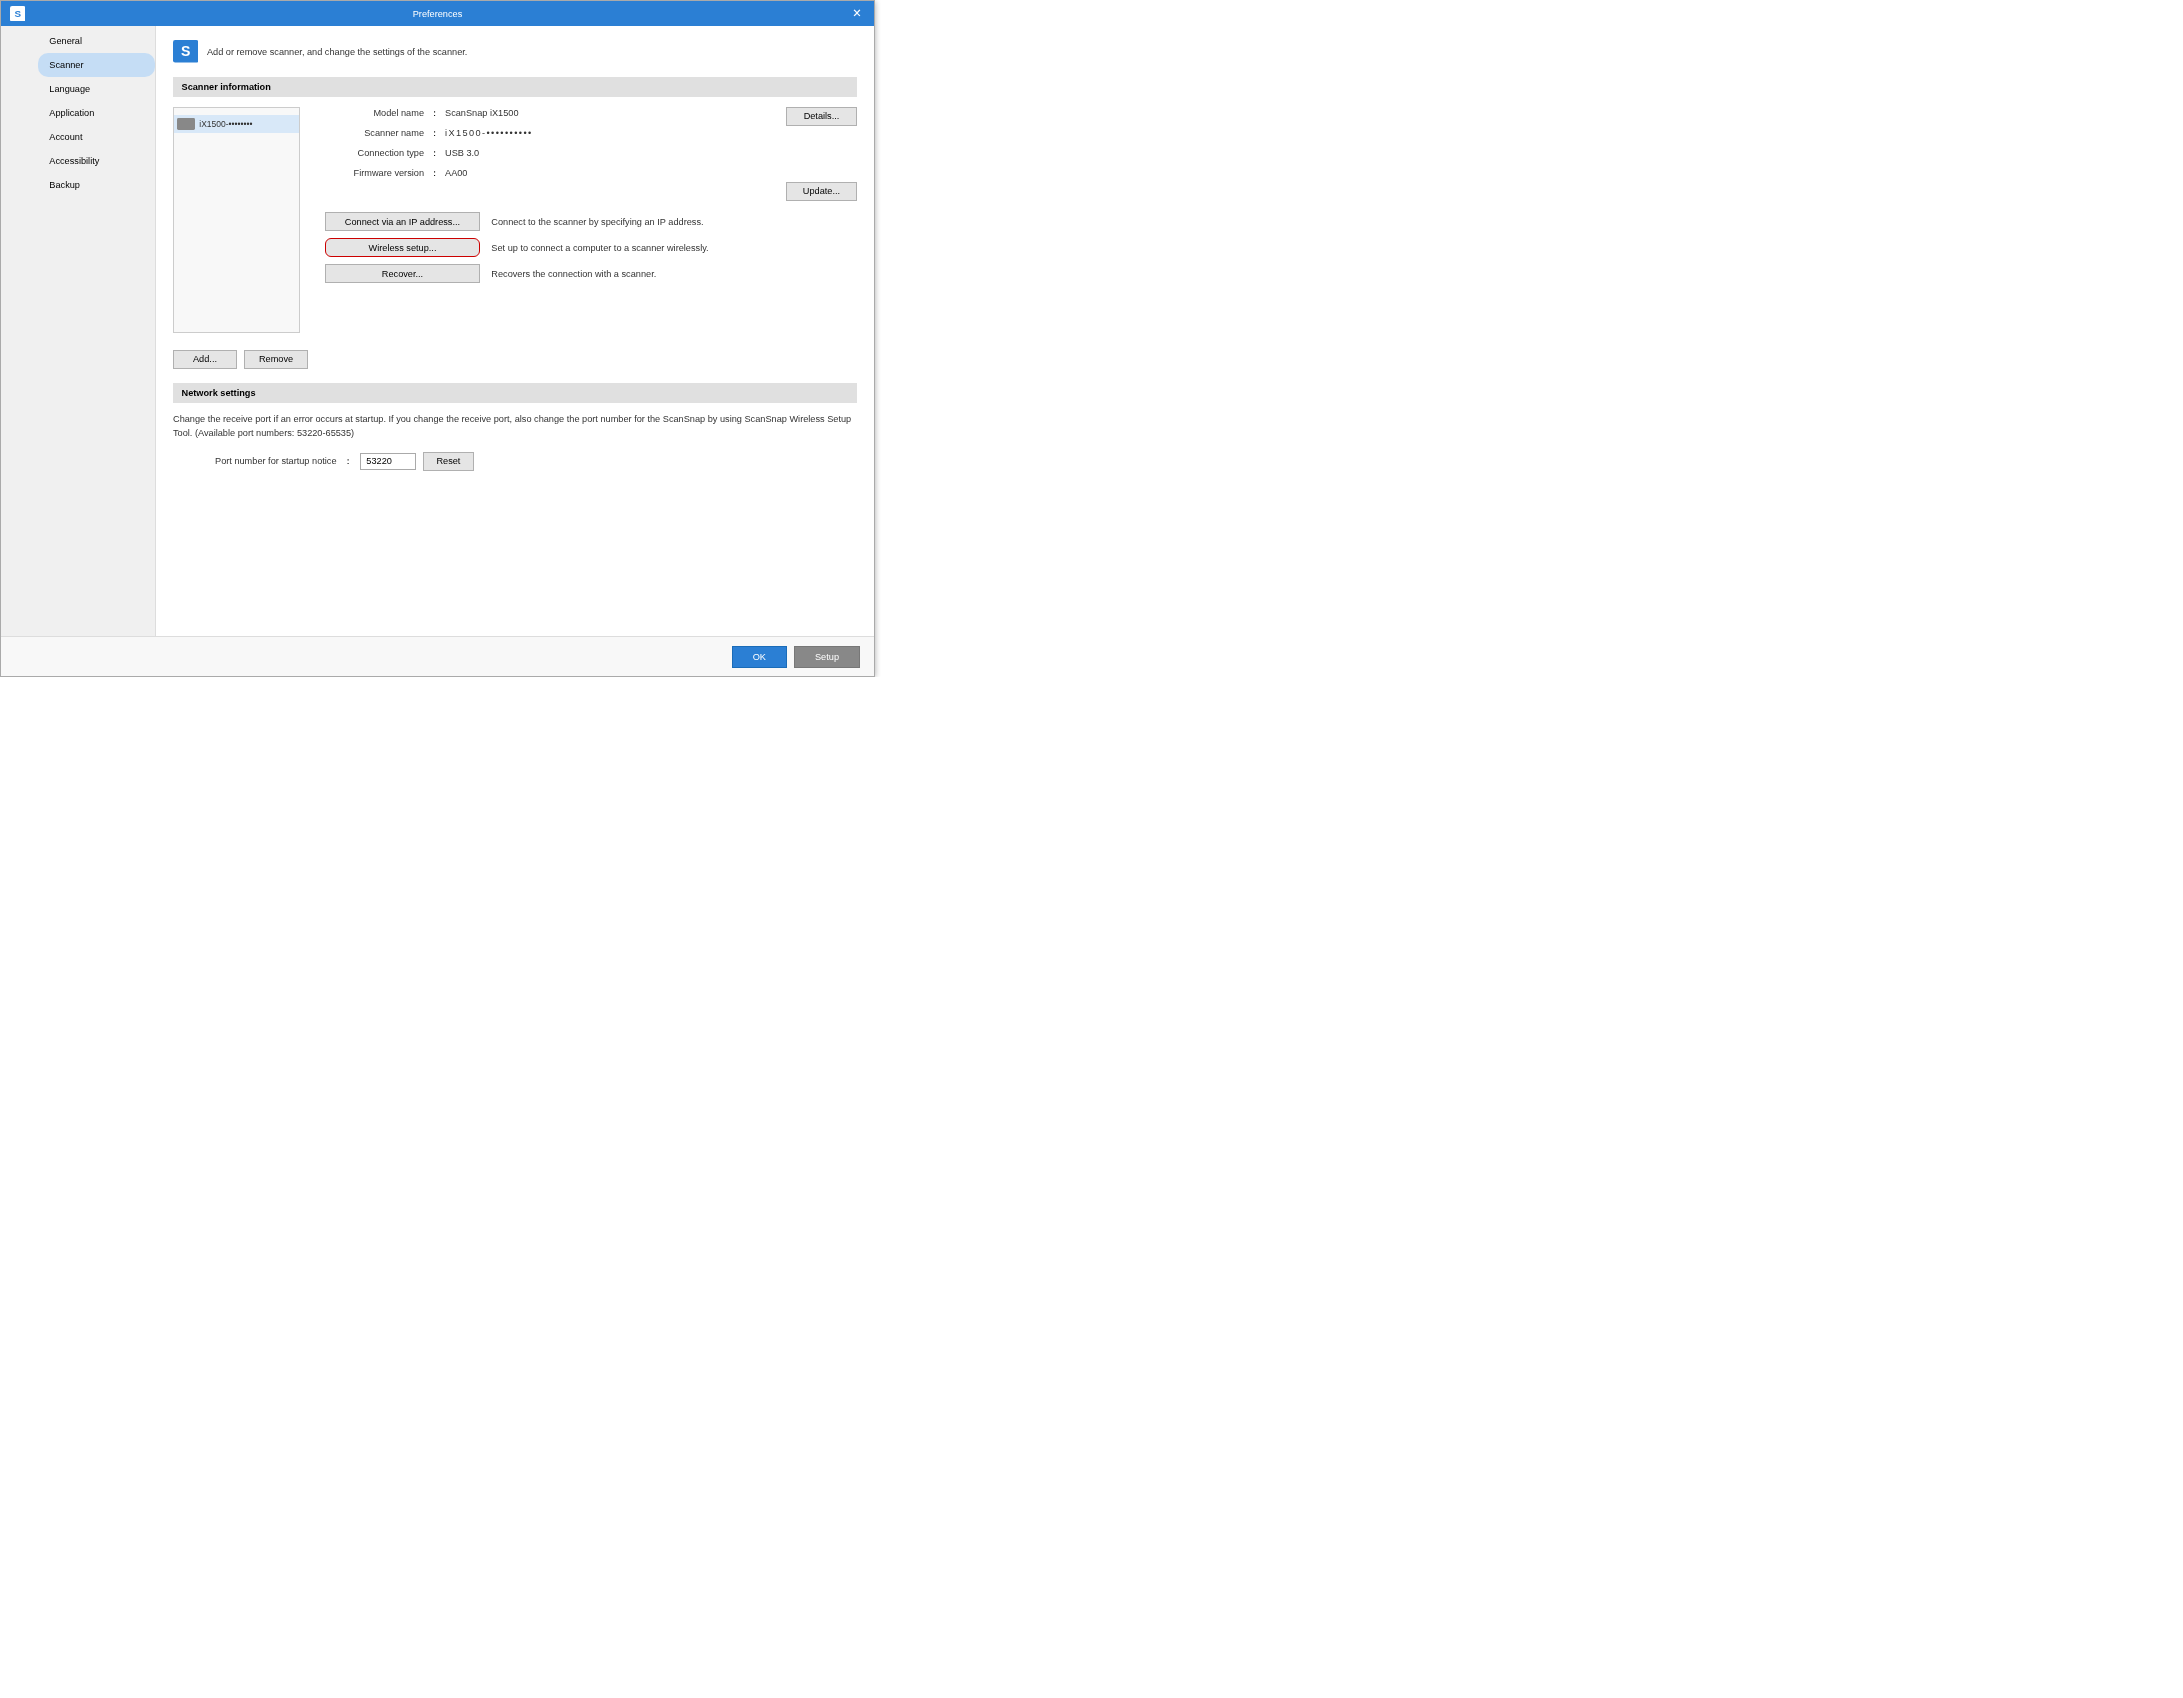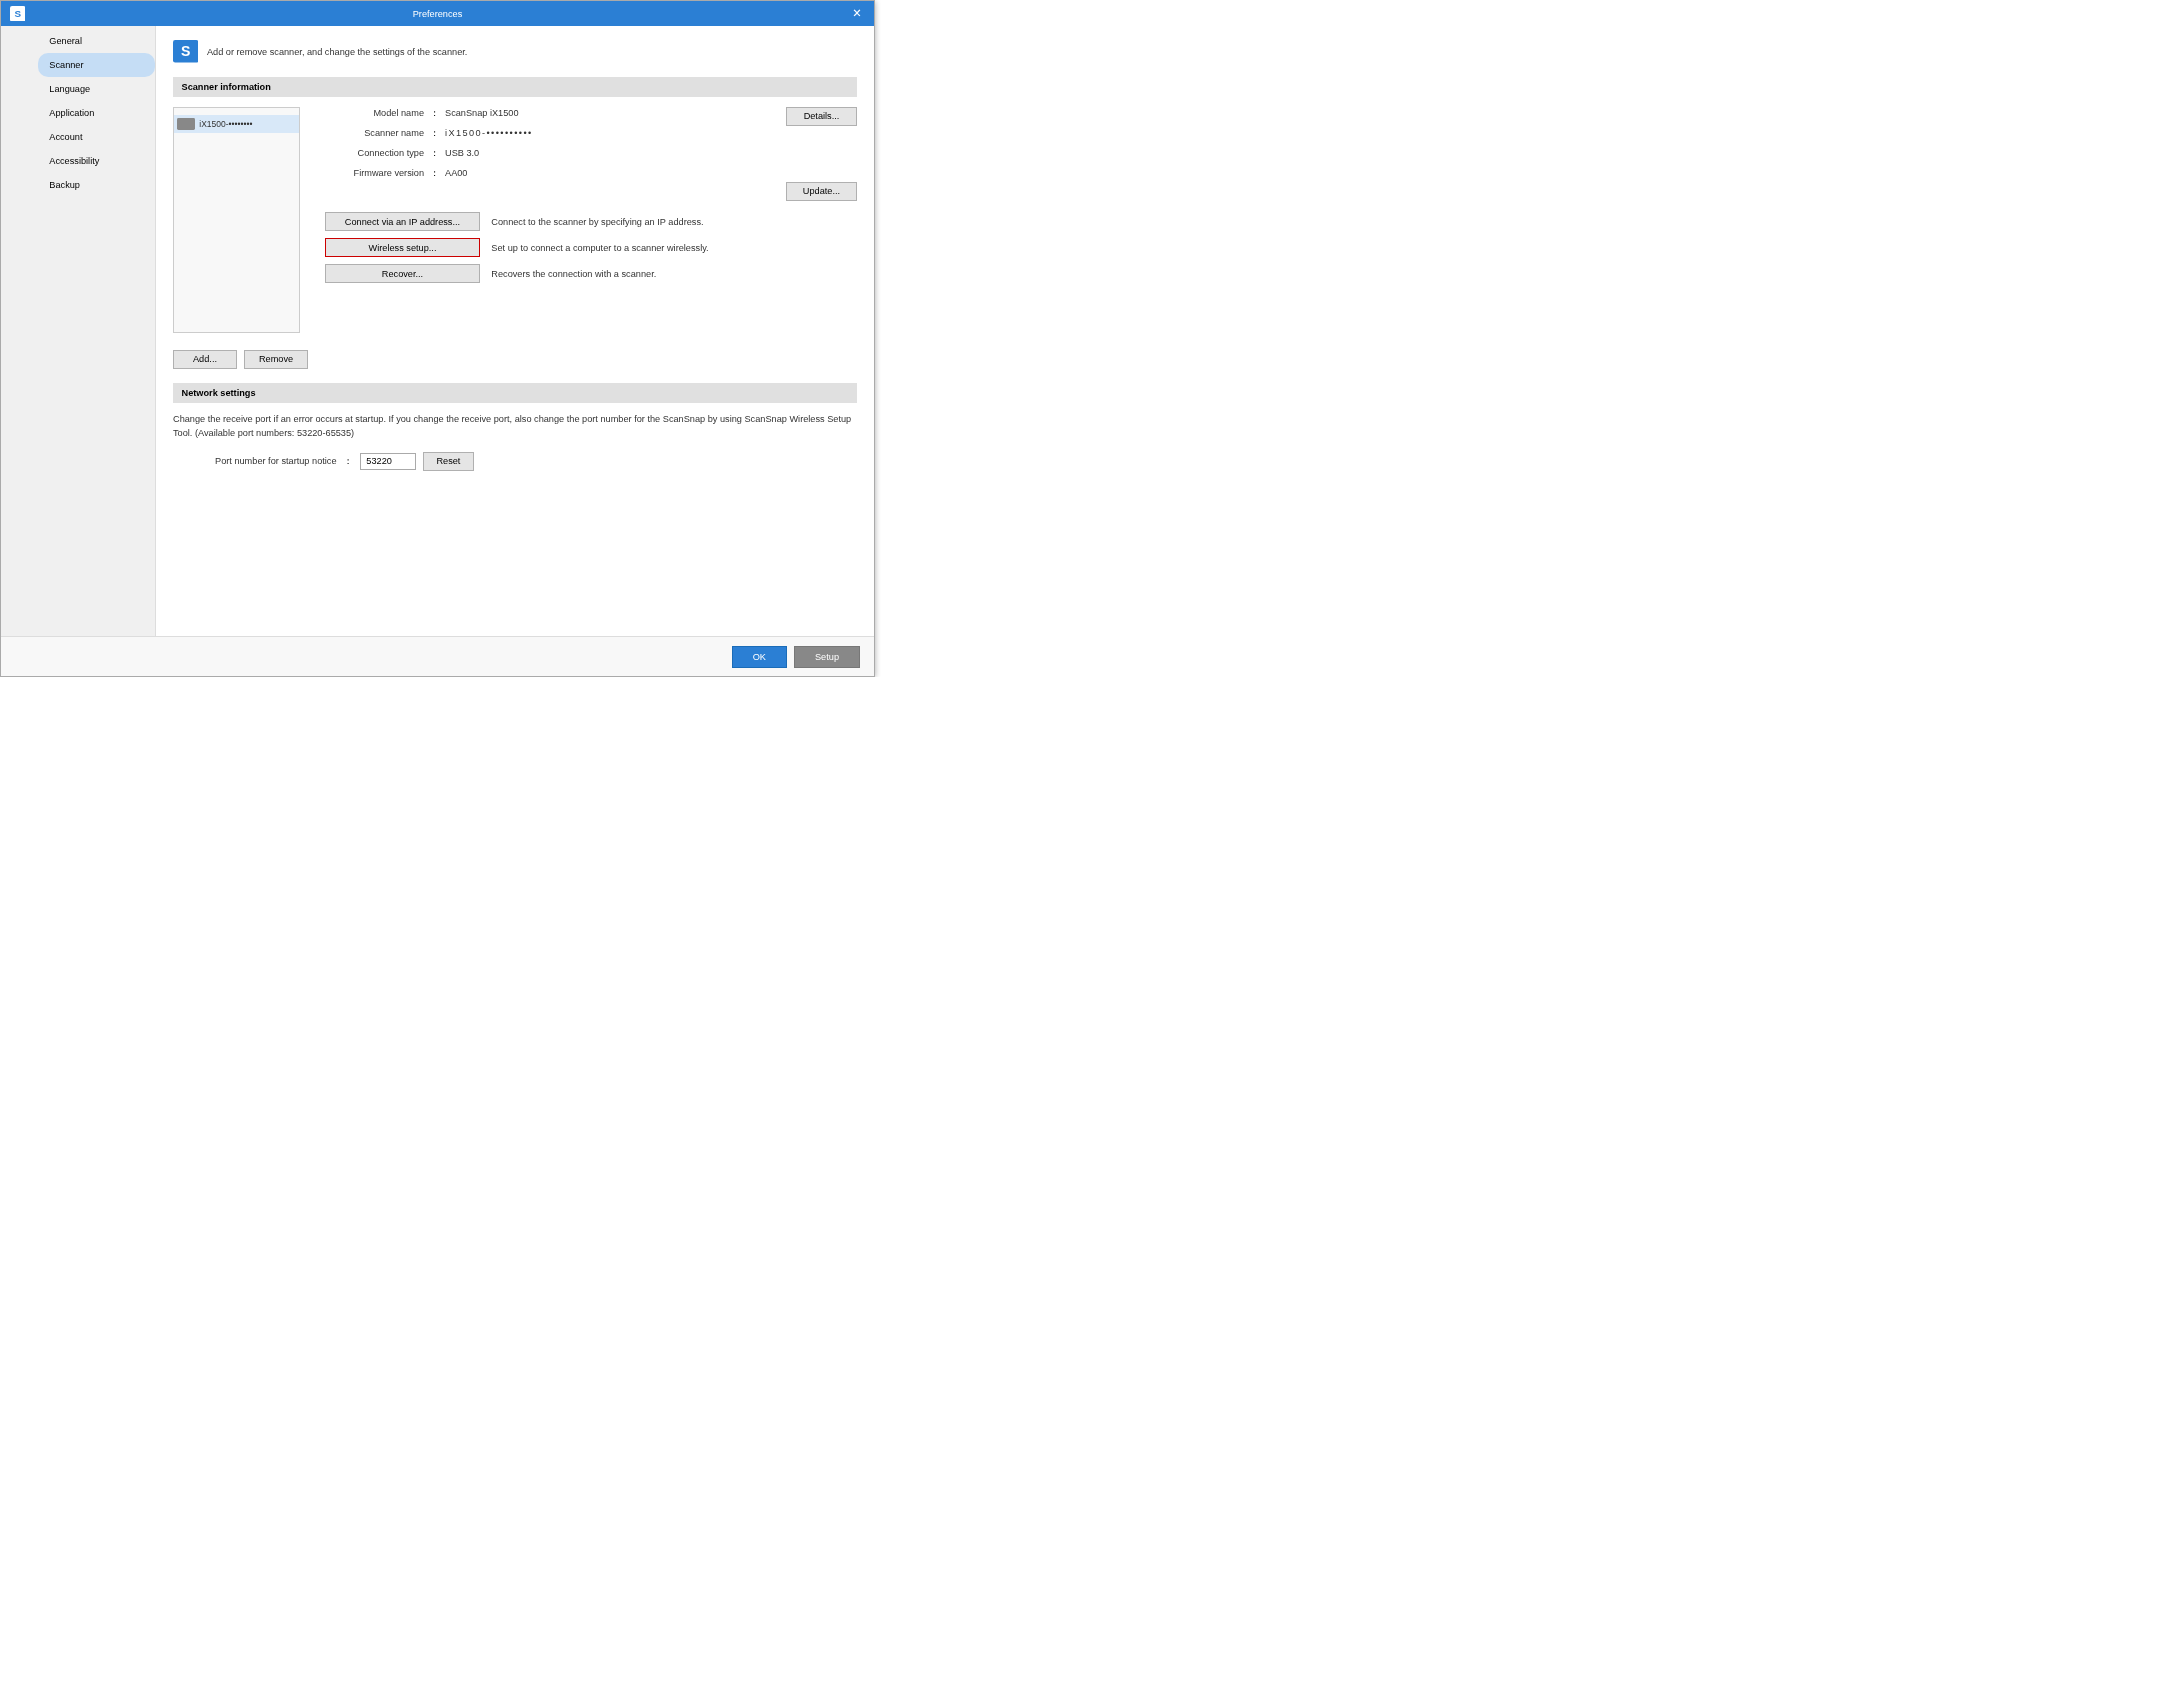--- a/index.html
+++ b/index.html
@@ -349,21 +349,21 @@
             </div>
 
             <div class="action-buttons-area">
 
               <div class="action-row">
                 <button class="btn" style="min-width:155px;">Connect via an IP address...</button>
                 <span class="action-desc">Connect to the scanner by specifying an IP address.</span>
               </div>
 
               <div class="action-row">
-                <button class="btn btn-highlighted" style="min-width:155px;">Wireless setup...</button>
+                <button class="btn btn-highlighted" style="min-width:155px;border-radius:6px;">Wireless setup...</button>
                 <span class="action-desc">Set up to connect a computer to a scanner wirelessly.</span>
               </div>
 
               <div class="action-row">
                 <button class="btn" style="min-width:155px;">Recover...</button>
                 <span class="action-desc">Recovers the connection with a scanner.</span>
               </div>
             </div>
           </div>
         </div>

